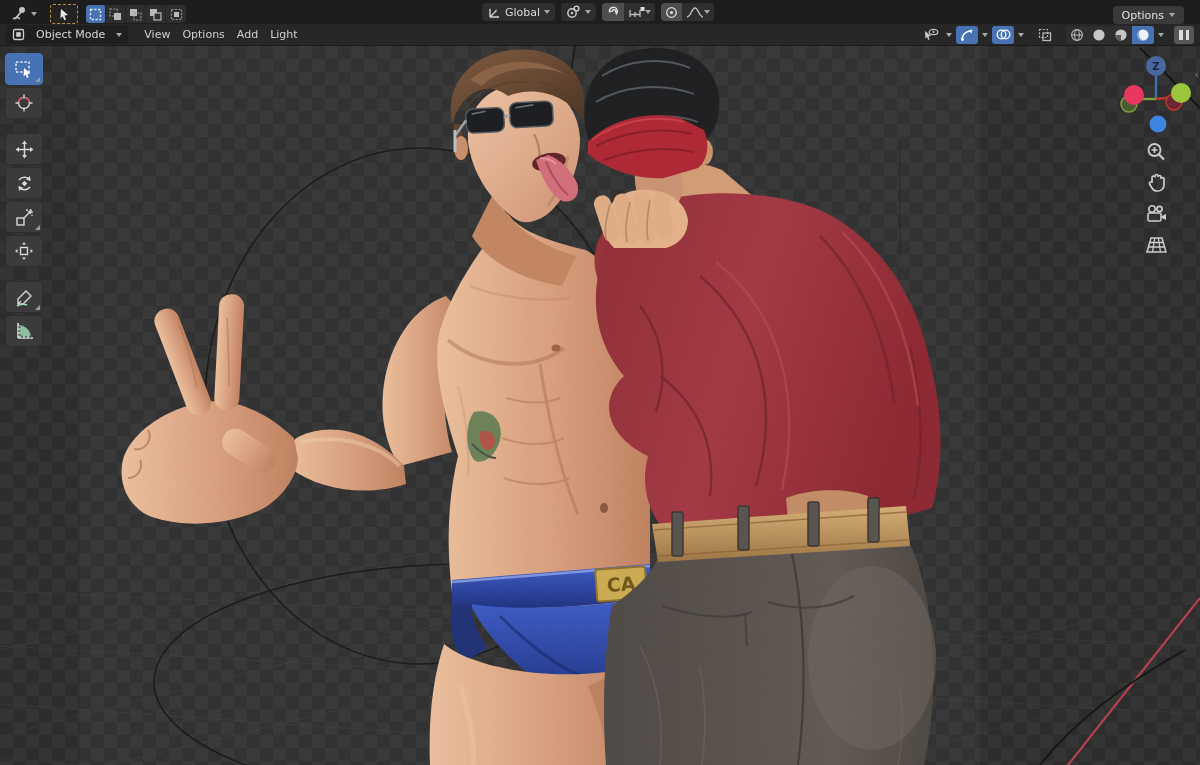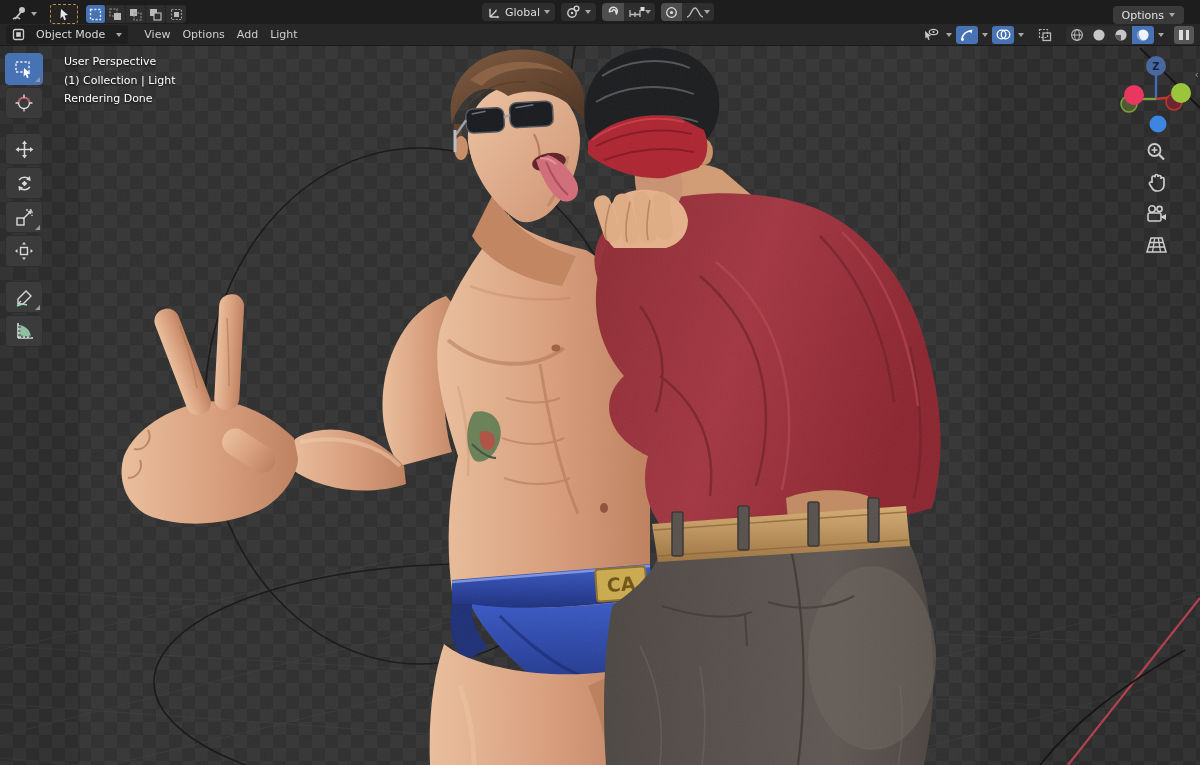--- a/index.html
+++ b/index.html
@@ -494,25 +494,20 @@
         <g stroke="#a87551" stroke-width="1.6" fill="none" opacity="0.7">
           <path d="M610 158 C606 172 604 184 606 194"></path>
           <path d="M630 156 C626 172 625 186 627 196"></path>
           <path d="M650 154 C647 170 646 184 648 194"></path>
         </g>
       </g>
 
       <rect x="80" y="0" width="900" height="719" filter="url(#grain)"></rect>
     </svg>
 
-    <div class="overlay-text">
-      <div>User Perspective</div>
-      <div>(1) Collection | Light</div>
-      <div>Rendering Done</div>
-    </div>
 
     <div class="toolbar">
       <div class="tool on">
         <svg width="18" height="17" viewBox="0 0 18 17">
           <rect x="1" y="1" width="13" height="10" fill="none" stroke="#eaf0f8" stroke-width="1.4" stroke-dasharray="2.4 1.8"></rect>
           <path d="M9 7 L15.5 12.5 L12.4 13 L13.6 16.4 L11.9 17 L10.7 13.6 L8.6 15.6 Z" fill="#fff"></path>
         </svg>
         <span class="sub"></span>
       </div>
       <div class="tool">

